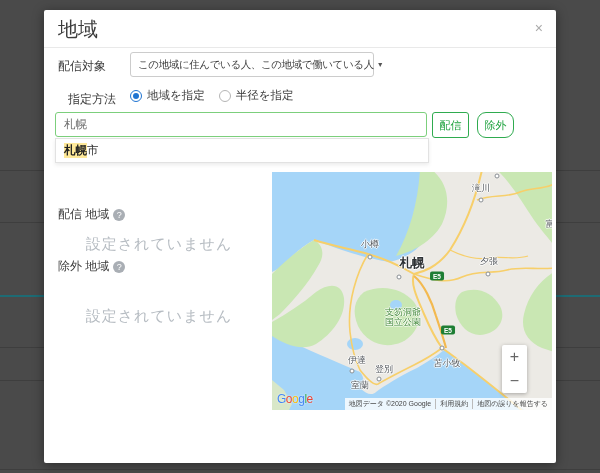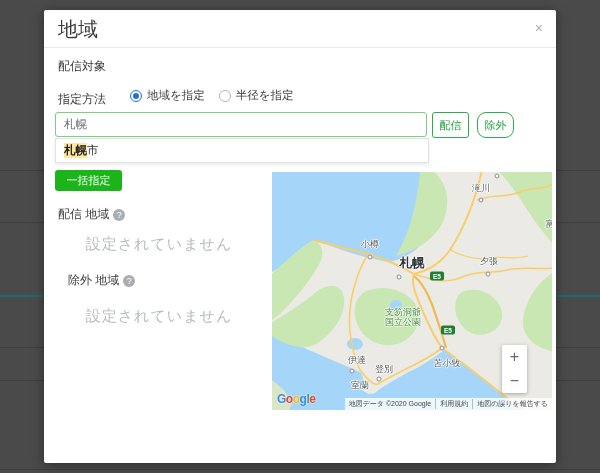--- a/index.html
+++ b/index.html
@@ -58,21 +58,21 @@
   .park { position:absolute; transform:translate(-50%,-50%); font-size:9px; color:#468b3e; white-space:nowrap;
     text-shadow:1px 0 0 rgba(255,255,255,.8),-1px 0 0 rgba(255,255,255,.8),0 1px 0 rgba(255,255,255,.8),0 -1px 0 rgba(255,255,255,.8); }
   .marker { position:absolute; width:5px; height:5px; border-radius:50%; background:#fff; border:1px solid #8a8f94; transform:translate(-50%,-50%); }
   .shield { position:absolute; transform:translate(-50%,-50%); background:#1e7e34; color:#fff; font-size:6.5px; font-weight:bold;
     padding:1px 3px; border-radius:2px; line-height:7px; }
 
   .zoom-ctrl { position:absolute; right:25px; bottom:17px; width:25px; height:48px; background:#fff; border-radius:2px;
     box-shadow:0 1px 4px rgba(0,0,0,.3); display:flex; flex-direction:column; }
   .zoom-btn { flex:1; display:flex; align-items:center; justify-content:center; font-size:16px; color:#666; cursor:pointer; }
 
-  .gmap-logo { position:absolute; left:5px; bottom:4px; font-size:12px; font-weight:bold; letter-spacing:-0.5px; }
+  .gmap-logo { position:absolute; left:5px; bottom:4px; font-size:12px; font-weight:normal; letter-spacing:-0.5px; }
   .gmap-logo span { text-shadow:0 0 2px rgba(255,255,255,.9); }
   .gl-b { color:#4285F4; } .gl-r { color:#EA4335; } .gl-y { color:#FBBC05; } .gl-g { color:#34A853; }
 
   .attribution { position:absolute; right:0; bottom:0; height:12px; background:rgba(255,255,255,.8); display:flex; align-items:center; }
   .attr-item { font-size:7px; color:#444; padding:0 4px; white-space:nowrap; }
   .attr-item + .attr-item { border-left:1px solid #bbb; }
 
   .btn-done { position:absolute; left:208px; top:421px; width:96px; height:26px; background:#0fbf13; border:none; border-radius:3px;
     color:#fff; font-size:12.5px; cursor:pointer; font-family:inherit; }
 </style>
@@ -86,51 +86,54 @@
 <div class="bg-line" style="top:380px;"></div>
 <div class="bg-line" style="top:469px;"></div>
 
 <div class="modal">
   <div class="modal-header">
     <div class="modal-title">地域</div>
     <div class="modal-close">×</div>
   </div>
 
   <div class="row-label" style="left:14px; top:48px;">配信対象</div>
-
-  <div class="row-label" style="left:14px; top:81px;">指定方法</div>
+  <div class="dropdown">
+    <span class="dropdown-text">この地域に住んでいる人、この地域で働いている人</span>
+    <span class="dropdown-caret">▼</span>
+  </div>
+
+  <div class="row-label" style="left:24px; top:81px;">指定方法</div>
   <div class="radio-group">
     <div class="radio-opt">
       <span class="radio-circle checked"></span>
       <span class="radio-label">地域を指定</span>
     </div>
     <div class="radio-opt">
       <span class="radio-circle"></span>
       <span class="radio-label">半径を指定</span>
     </div>
   </div>
 
   <input class="search-input" value="札幌" style="">
   <button class="btn-outline btn-deliver">配信</button>
   <button class="btn-outline btn-exclude">除外</button>
 
   <div class="suggest-box">
     <span class="suggest-hl">札幌</span>
       <span>市</span>
   </div>
 
-  <button class="btn-bulk">一括指定</button>
 
   <div class="area-label" style="top:196px;">
     <span>配信 地域</span>
     <span class="help-icon">?</span>
   </div>
   <div class="empty-text" style="top:225px;">設定されていません</div>
 
-  <div class="area-label" style="top:262px;margin-left:10px;">
+  <div class="area-label" style="top:248px;">
     <span>除外 地域</span>
     <span class="help-icon">?</span>
   </div>
   <div class="empty-text" style="top:297px;">設定されていません</div>
 
   <div class="map">
     <svg width="280" height="238" viewBox="0 0 280 238">
 
       <path fill="#eceae5" d="M153,-2 C158,20 162,40 156,62 C148,78 134,86 118,90 C104,88 88,84 70,78 C58,74 48,70 42,68 C30,74 18,86 8,96 L0,100 L0,160 L20,170 C45,182 70,192 88,200 C93,206 92,212 88,216 C94,222 100,224 104,220 C112,214 128,204 145,196 C155,190 165,184 172,178 C195,195 225,218 258,242 L282,242 L282,-2 Z"></path>
 

